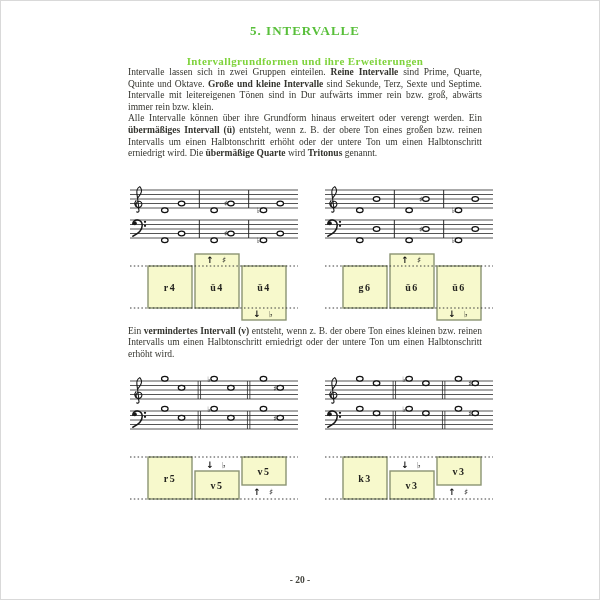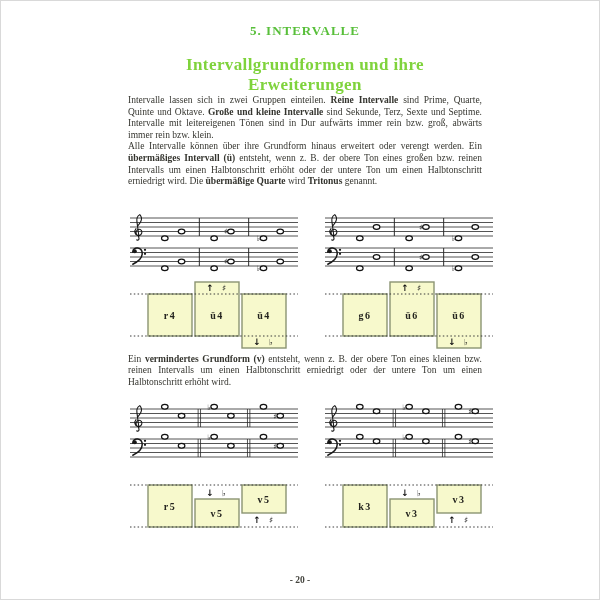--- a/index.html
+++ b/index.html
@@ -8,21 +8,21 @@
   }
   html,body{margin:0;padding:0;background:#ffffff;}
   .page{
     width:600px;height:600px;position:relative;background:#fff;
     border:1px solid #d9d9d9;box-sizing:border-box;overflow:hidden;
     font-family:"Liberation Serif",serif;color:var(--text);padding-left:47px;
   }
   .content{position:absolute;left:127px;top:0;width:354px;}
   .title{margin:22px 0 0 0;text-align:center;font-weight:bold;font-size:13px;
          letter-spacing:1px;color:var(--title-green);}
-  .subtitle{margin:16px 0 0 0;text-align:center;font-weight:bold;font-size:17px;
+  .subtitle{margin:16px 0 0 0;text-align:center;font-weight:bold;font-size:11px;
          letter-spacing:.4px;color:var(--subtitle-green);}
   p.body{font-size:9.5px;line-height:11.6px;text-align:justify;margin:0;}
   .p1{margin-top:20px;} .p2{margin-top:8px;} .p3{margin-top:16px;}
   .band{display:flex;gap:23px;width:368px;}
   .band1{margin-top:22px;} .diag1{margin-top:6px;}
   .band2{margin-top:12px;} .diag2{margin-top:6px;}
   .cell{width:172px;flex:0 0 172px;}
   svg{display:block;}
   .page-number{position:absolute;left:0;right:0;bottom:14px;text-align:center;
          font-size:9.5px;font-weight:bold;color:#44443e;margin-top:48px;}
@@ -159,21 +159,21 @@
             <rect x="114" y="14" width="44" height="54" fill="var(--box-fill)" stroke="var(--box-border)" stroke-width="1.4"></rect>
             <text x="136" y="38.5" text-anchor="middle" font-size="10" font-family="&quot;Liberation Serif&quot;, serif" letter-spacing="1.5" fill="#23231e" font-weight="bold">ü6</text>
             <text x="129" y="64.5" text-anchor="middle" font-size="9" font-family="&quot;DejaVu Sans&quot;, sans-serif" fill="#111" font-weight="bold">↓</text>
             <text x="143" y="64.5" text-anchor="middle" font-size="8.5" font-family="&quot;DejaVu Sans&quot;, sans-serif" fill="#111">♭</text>
             <line x1="2" y1="14" x2="170" y2="14" stroke="#3a3a3a" stroke-width="1" stroke-dasharray="1.5 2.3"></line>
             <line x1="2" y1="56" x2="170" y2="56" stroke="#3a3a3a" stroke-width="1" stroke-dasharray="1.5 2.3"></line>
           </svg>
         </div>
     </div>
 
-    <p class="body p3"><span>Ein </span><b>vermindertes Grundform (v)</b><span> entsteht, wenn z. B. der obere Ton eines kleinen bzw. reinen Intervalls um einen Halbtonschritt erniedrigt oder der untere Ton um einen Halbtonschritt erhöht wird.</span></p>
+    <p class="body p3"><span>Ein </span><b>vermindertes Intervall (v)</b><span> entsteht, wenn z. B. der obere Ton eines kleinen bzw. reinen Intervalls um einen Halbtonschritt erniedrigt oder der untere Ton um einen Halbtonschritt erhöht wird.</span></p>
 
     <div class="band band2">
       <div class="cell">
           <svg width="172" height="64" viewBox="0 0 172 64">
             <line x1="2" y1="8" x2="170" y2="8" stroke="#2a2a2a" stroke-width="0.8"></line>
             <line x1="2" y1="12.5" x2="170" y2="12.5" stroke="#2a2a2a" stroke-width="0.8"></line>
             <line x1="2" y1="17" x2="170" y2="17" stroke="#2a2a2a" stroke-width="0.8"></line>
             <line x1="2" y1="21.5" x2="170" y2="21.5" stroke="#2a2a2a" stroke-width="0.8"></line>
             <line x1="2" y1="26" x2="170" y2="26" stroke="#2a2a2a" stroke-width="0.8"></line>
             <g transform="translate(5,8)" fill="none" stroke="#181818" stroke-width="1.1" stroke-linecap="round">

